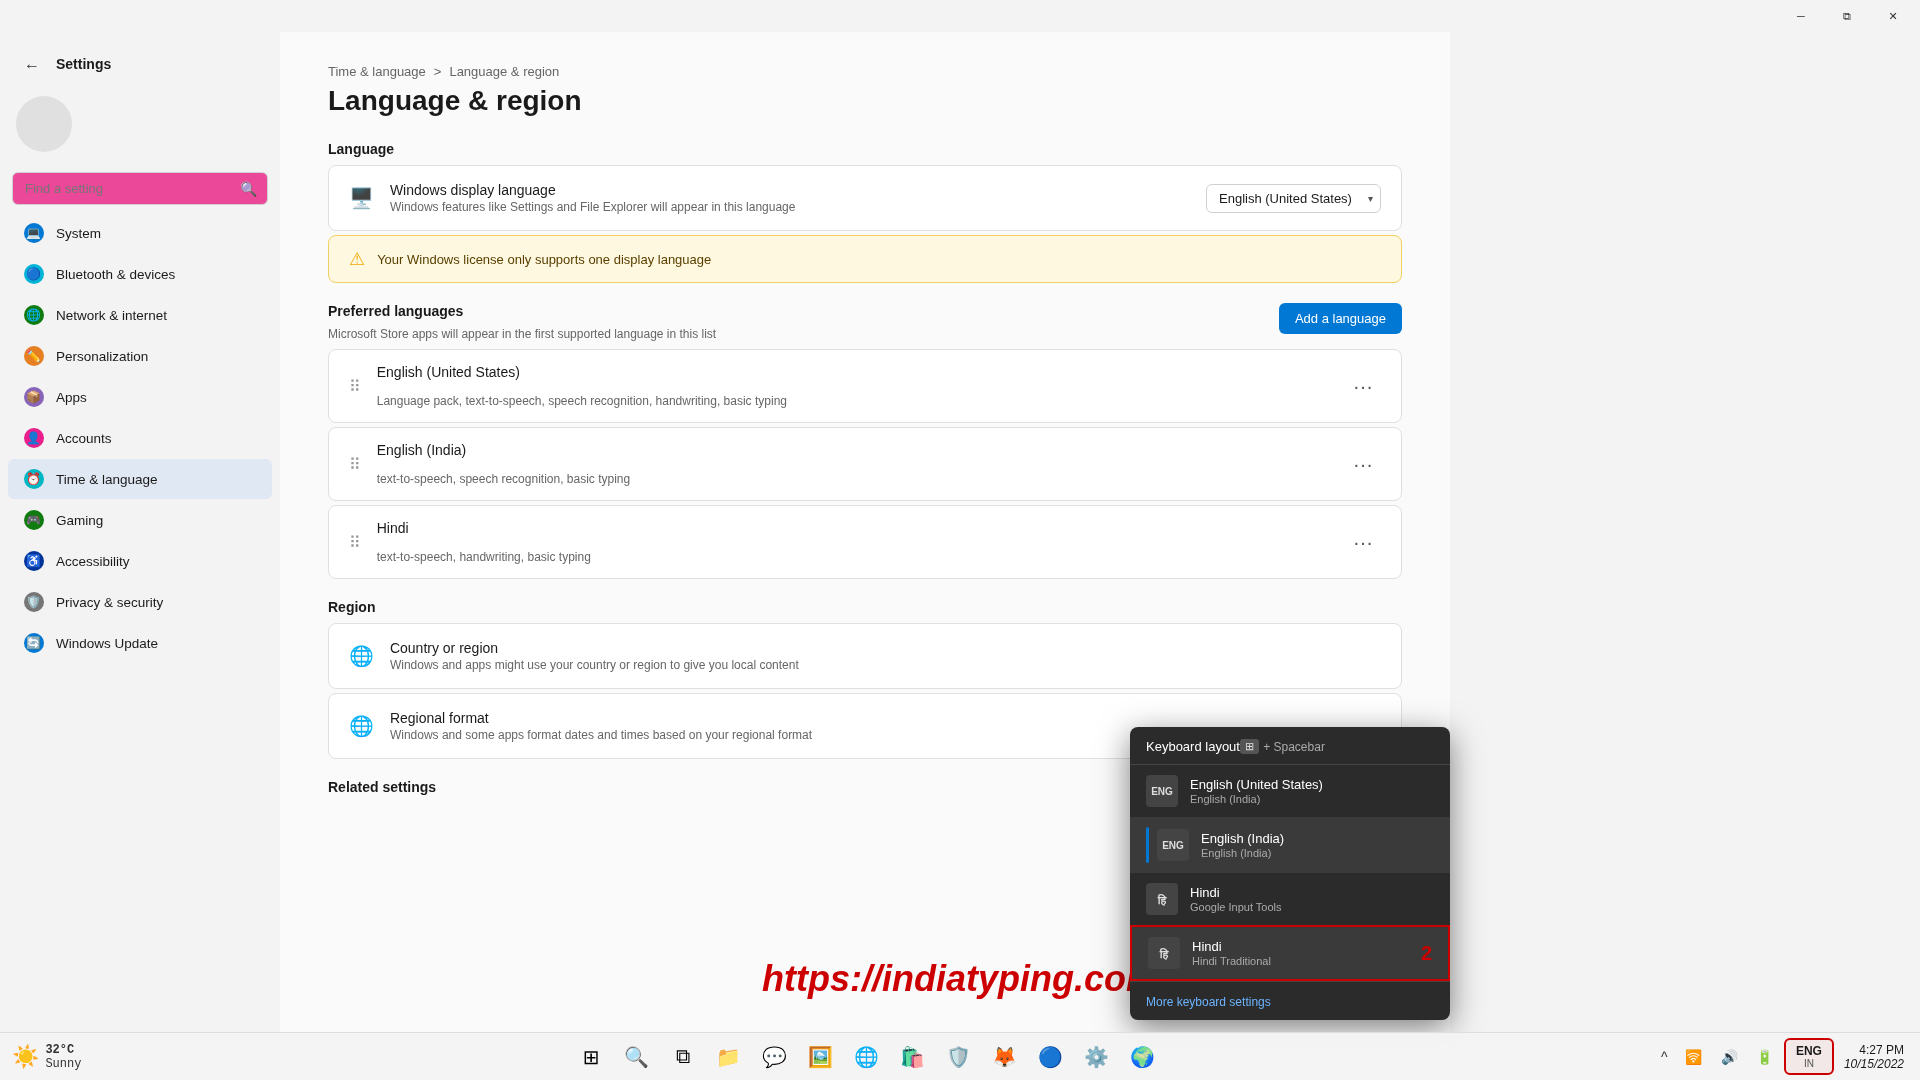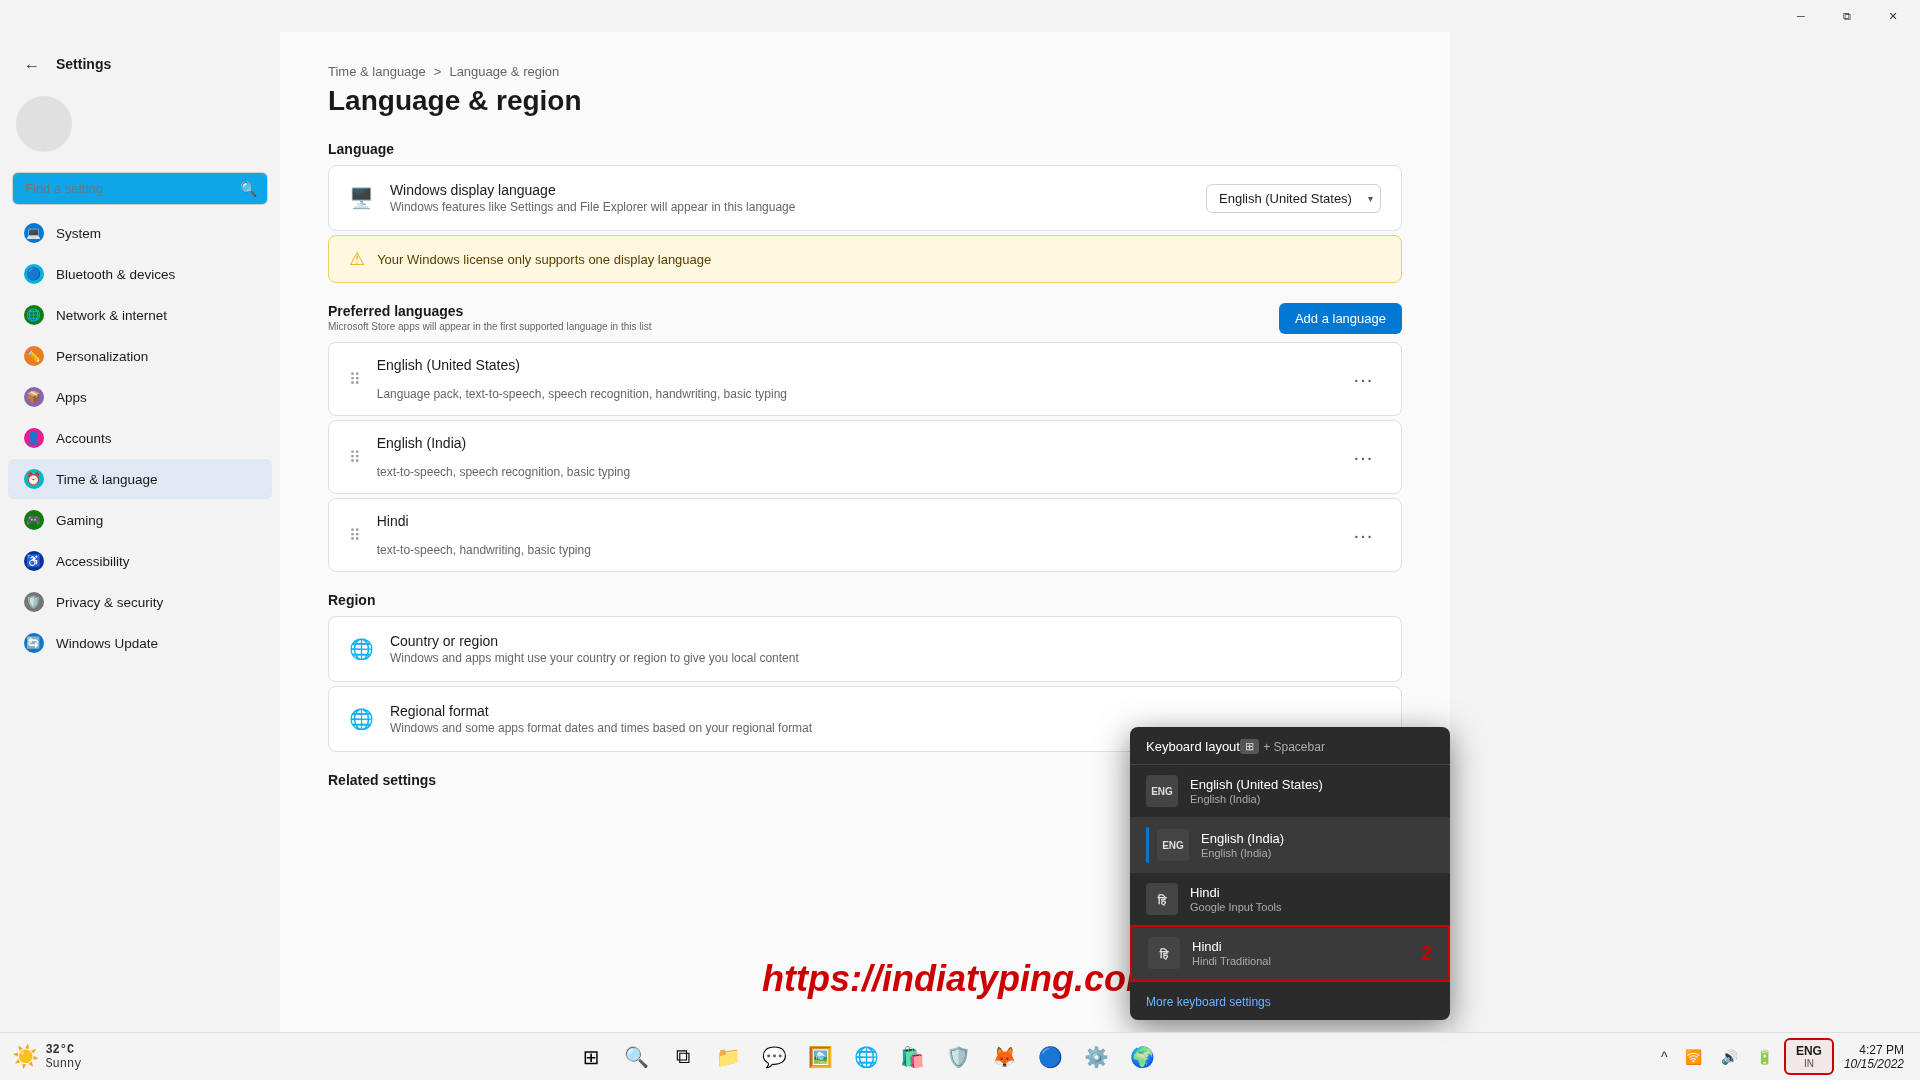--- a/index.html
+++ b/index.html
@@ -35,21 +35,21 @@
     .profile-avatar {
       width: 56px; height: 56px; background: #e0e0e0; border-radius: 50%;
     }
 
     
     .search-container {
       margin: 4px 12px 8px 12px; position: relative;
     }
     .search-input {
       width: 100%; padding: 8px 36px 8px 12px; border: 1px solid #d0d0d0;
-      border-radius: 6px; background: #0ea5e9; font-size: 13px; outline: none;
+      border-radius: 6px; background: #ec4899; font-size: 13px; outline: none;
     }
     .search-icon-wrap {
       position: absolute; right: 10px; top: 50%; transform: translateY(-50%);
       color: #666; font-size: 14px;
     }
 
     
     .nav-item {
       display: flex; align-items: center; gap: 12px; padding: 10px 16px;
       cursor: pointer; border-radius: 6px; margin: 1px 8px; font-size: 13.5px;
@@ -120,21 +120,21 @@
       border-radius: 6px; font-size: 13px; cursor: pointer; font-weight: 500;
     }
 
     
     .pref-header {
       display: flex; align-items: flex-start; justify-content: space-between;
       margin-bottom: 8px;
     }
     .pref-header-text {}
     .pref-title { font-size: 14px; font-weight: 600; color: #1a1a1a; }
-    .pref-desc { font-size: 10px; color: #666; margin-top: 2px; }
+    .pref-desc { font-size: 12px; color: #666; margin-top: 8px; }
 
     .section-gap { margin-top: 20px; margin-bottom: 8px; }
 
     
     .keyboard-popup {
       position: absolute; right: 470px; bottom: 60px;
       width: 320px; background: #2b2b2b; border-radius: 8px;
       box-shadow: 0 8px 32px rgba(0,0,0,0.5); z-index: 200;
       overflow: hidden;
     }

